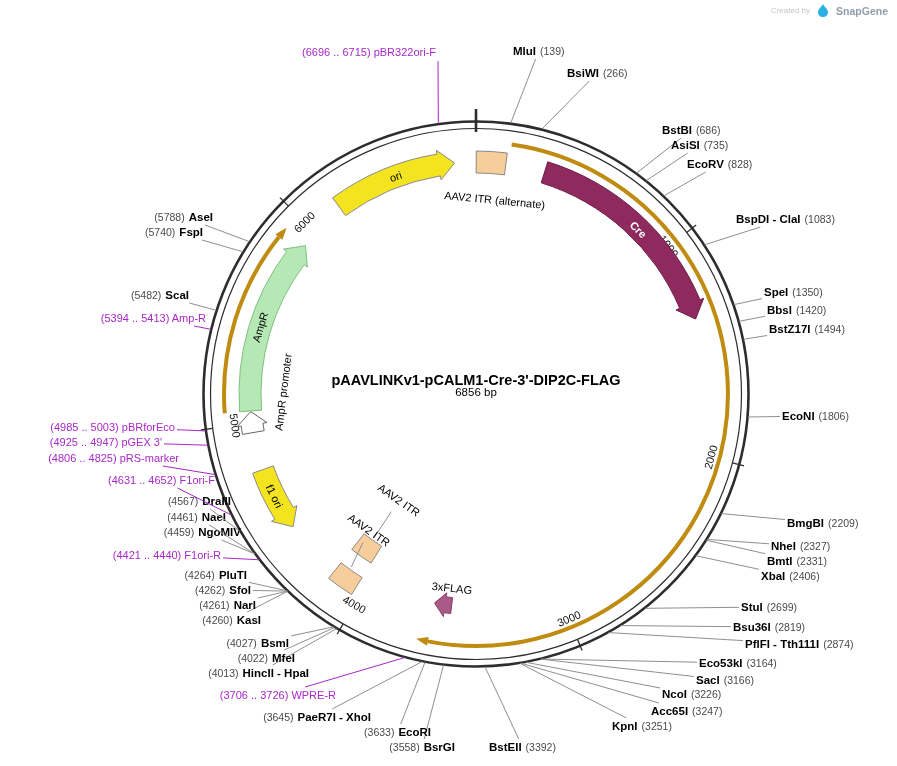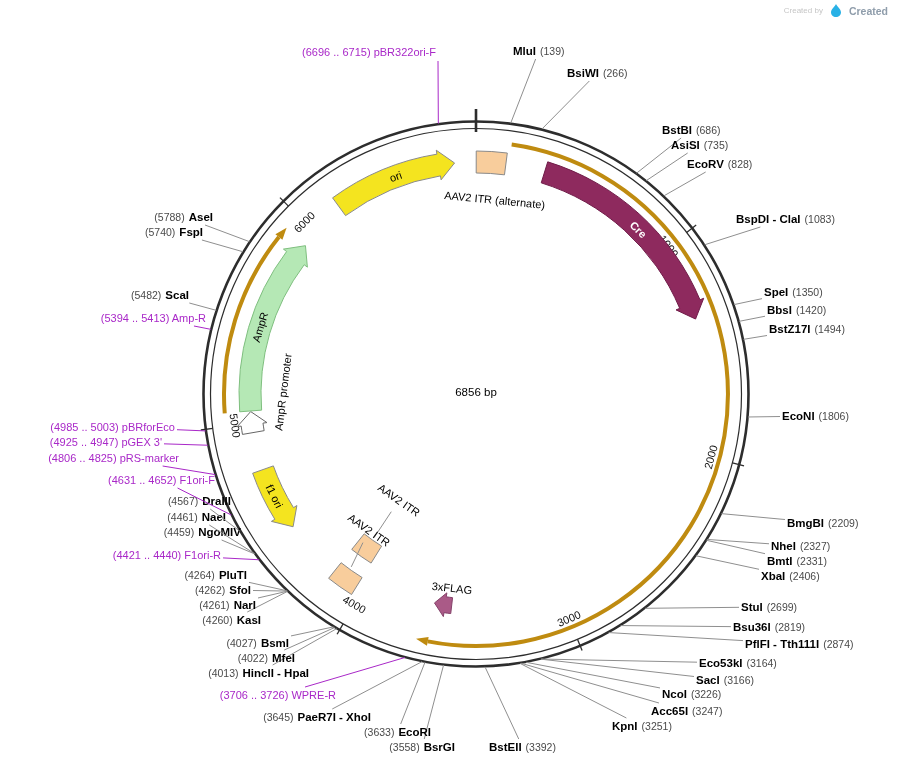--- a/index.html
+++ b/index.html
@@ -151,21 +151,22 @@
       <line x1="193.95370758995026" y1="326" x2="210.77248993370824" y2="329.3210397112393" stroke="#a928c8" stroke-width="1"></line>
       <text x="189" y="299" text-anchor="end"><tspan class="site-pos">(5482)</tspan><tspan dx="4" class="site-name">ScaI</tspan></text>
       <line x1="189.3405295069362" y1="303" x2="216.14594893547127" y2="310.3048857737008" stroke="#8f8f8f" stroke-width="1"></line>
       <text x="203" y="236" text-anchor="end"><tspan class="site-pos">(5740)</tspan><tspan dx="4" class="site-name">FspI</tspan></text>
       <line x1="201.9227813085203" y1="240" x2="242.98121168767" y2="251.7634213943068" stroke="#8f8f8f" stroke-width="1"></line>
       <text x="213" y="221" text-anchor="end"><tspan class="site-pos">(5788)</tspan><tspan dx="4" class="site-name">AseI</tspan></text>
       <line x1="205.02010240356324" y1="225" x2="249.46154772965488" y2="241.65391490767945" stroke="#8f8f8f" stroke-width="1"></line>
       <text x="436" y="56" text-anchor="end" class="primer-label" fill="#a928c8">(6696 .. 6715) pBR322ori-F</text>
       <line x1="438" y1="61" x2="438.341619925048" y2="123.60982560357252" stroke="#a928c8" stroke-width="1"></line>
     </svg>
+  <div class="plasmid-title">pAAVLINKv1-pCALM1-Cre-3'-DIP2C-FLAG</div>
   <div class="plasmid-size">6856 bp</div>
   <div class="watermark">
     <span class="wm-prefix">Created by</span>
     <svg class="wm-icon" width="10" height="13" viewBox="0 0 10 13">
       <path d="M5 0C6.2 2.6 10 5.4 10 8.2 10 10.9 7.8 13 5 13S0 10.9 0 8.2C0 5.4 3.8 2.6 5 0Z" fill="#29b1e6"></path>
     </svg>
-    <span class="wm-brand">Created</span>
+    <span class="wm-brand">SnapGene</span>
   </div>
 </div>
 
 </body></html>

